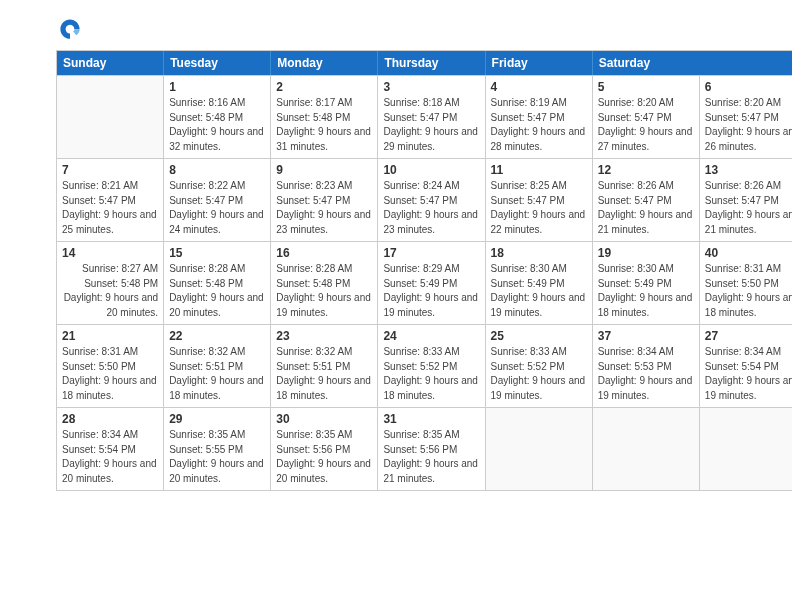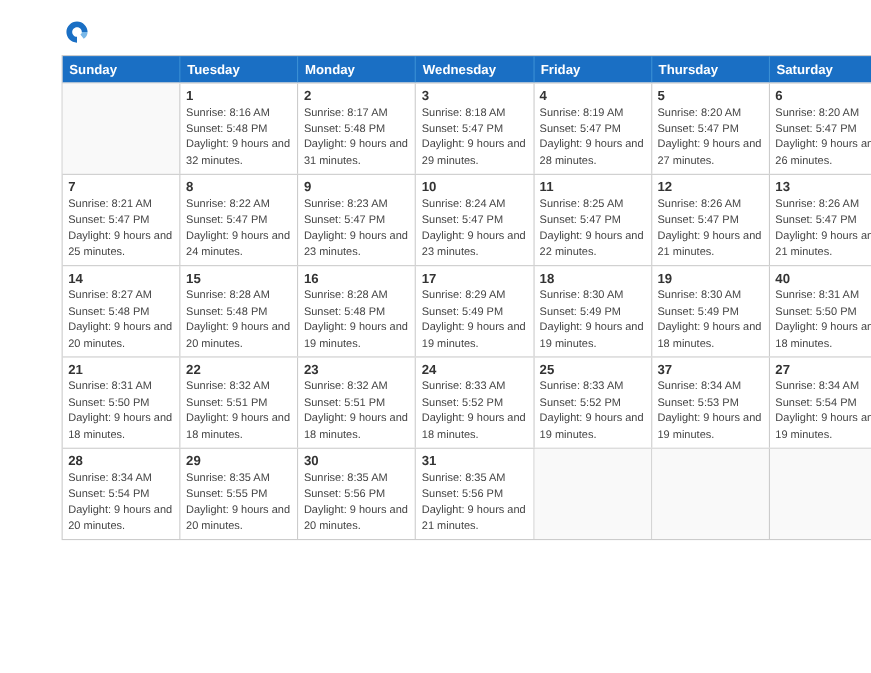--- a/index.html
+++ b/index.html
@@ -128,23 +128,22 @@
       <div class="main-title"></div>
       <div class="subtitle"></div>
     </div>
   </div>
 
   <div class="calendar">
     <div class="cal-header-row">
     <div class="cal-header-cell">Sunday</div>
         <div class="cal-header-cell">Tuesday</div>
         <div class="cal-header-cell">Monday</div>
-        <div class="cal-header-cell">Wednesday</div>
+        <div class="cal-header-cell">Thursday</div>
         <div class="cal-header-cell">Friday</div>
-        <div class="cal-header-cell">Thursday</div>
         <div class="cal-header-cell">Saturday</div>
       </div>
     <div class="cal-body">
     <div class="cal-week">
           <div class="cal-cell empty"></div>
           <div class="cal-cell">
             <span class="day-num">1</span>
             <div class="day-info" style="white-space: pre-line;">Sunrise: 8:16 AM
 Sunset: 5:48 PM
 Daylight: 9 hours and 32 minutes.</div>
@@ -220,21 +219,21 @@
           <div class="cal-cell">
             <span class="day-num">13</span>
             <div class="day-info" style="white-space: pre-line;">Sunrise: 8:26 AM
 Sunset: 5:47 PM
 Daylight: 9 hours and 21 minutes.</div>
           </div>
         </div>
         <div class="cal-week">
           <div class="cal-cell">
             <span class="day-num">14</span>
-            <div class="day-info" style="white-space: pre-line;">Sunrise: 8:27 AM
+            <div class="day-info" style="white-space: pre-line; text-align: right;">Sunrise: 8:27 AM
 Sunset: 5:48 PM
 Daylight: 9 hours and 20 minutes.</div>
           </div>
           <div class="cal-cell">
             <span class="day-num">15</span>
             <div class="day-info" style="white-space: pre-line;">Sunrise: 8:28 AM
 Sunset: 5:48 PM
 Daylight: 9 hours and 20 minutes.</div>
           </div>
           <div class="cal-cell">

